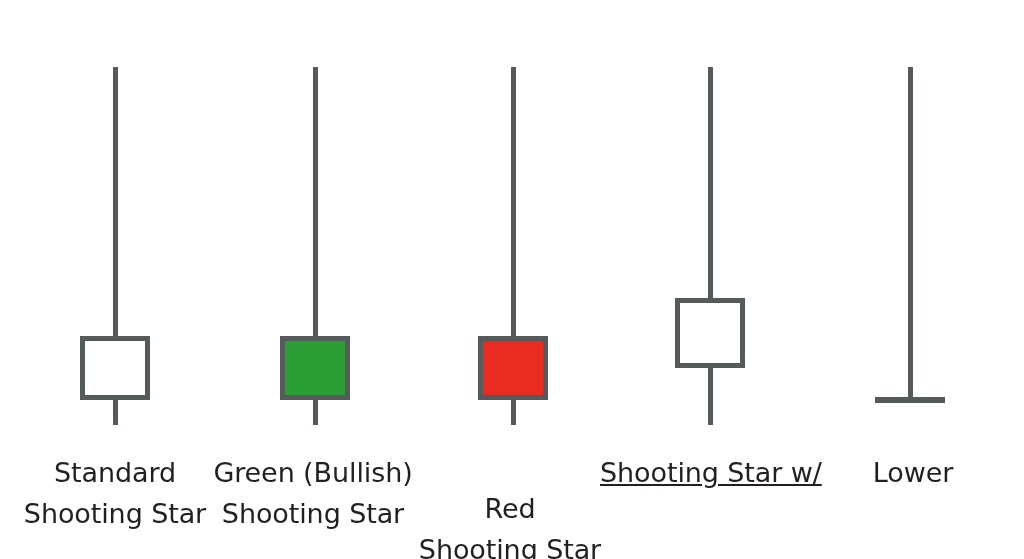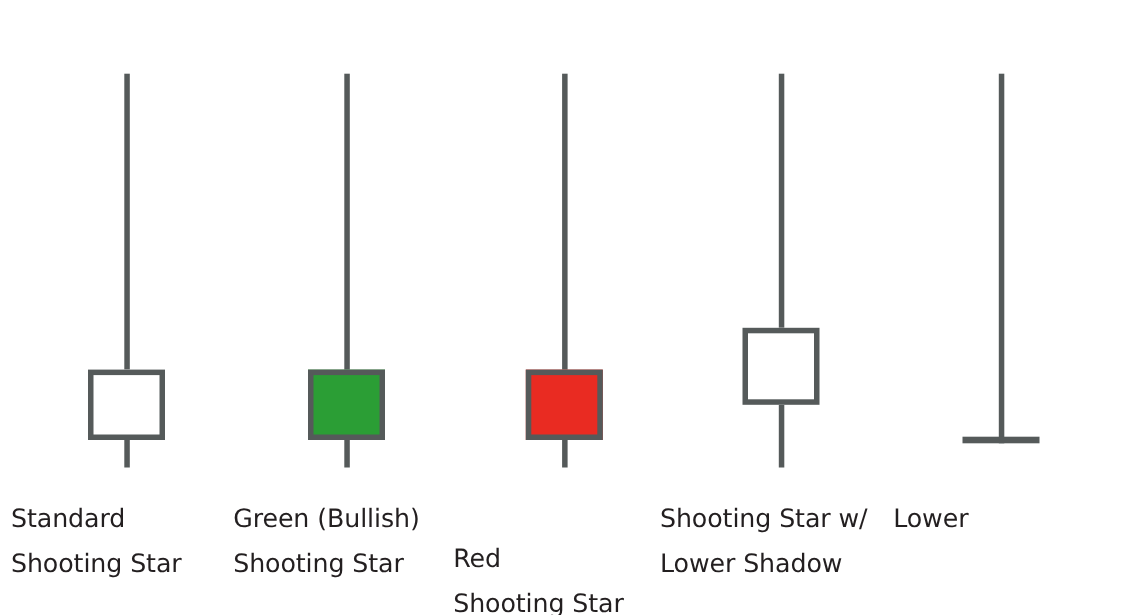--- a/index.html
+++ b/index.html
@@ -71,21 +71,22 @@
   .labels-row {
     position: absolute;
     left: 0;
     top: 452px;
     width: 1024px;
     height: 107px;
   }
   .label {
     position: absolute;
     top: 0;
-    font-size: 23px;
+    text-align: center;
+    font-size: 27px;
     line-height: 41px;
     color: #231f20;
     letter-spacing: -0.1px;
     white-space: nowrap;
   }
   .label .line {
     display: block;
   }
 </style>
 </head>
@@ -136,23 +137,22 @@
     <div class="label" style="left:212px; width:202px;">
       <span class="line">Green (Bullish)</span>
       <span class="line">Shooting Star</span>
     </div>
 
     <div class="label" style="left:412px; width:196px;margin-top:36px;">
       <span class="line">Red</span>
       <span class="line">Shooting Star</span>
     </div>
 
-    <div class="label" style="left:600px; width:218px;">
+    <div class="label" style="left:600px; width:218px;text-decoration:underline;">
       <span class="line">Shooting Star w/</span>
-      <span class="line">Lower Shadow</span>
     </div>
 
     <div class="label" style="left:812px; width:202px;">
       <span class="line">Lower</span>
     </div>
 
   </div>
 
 </div>
 

